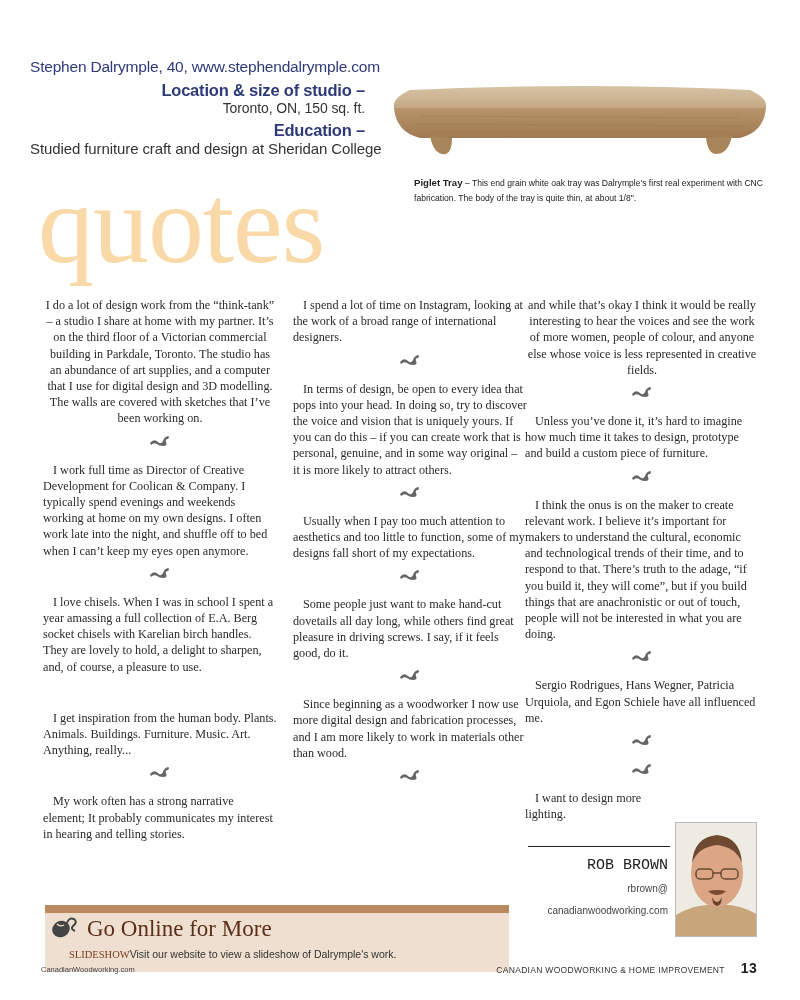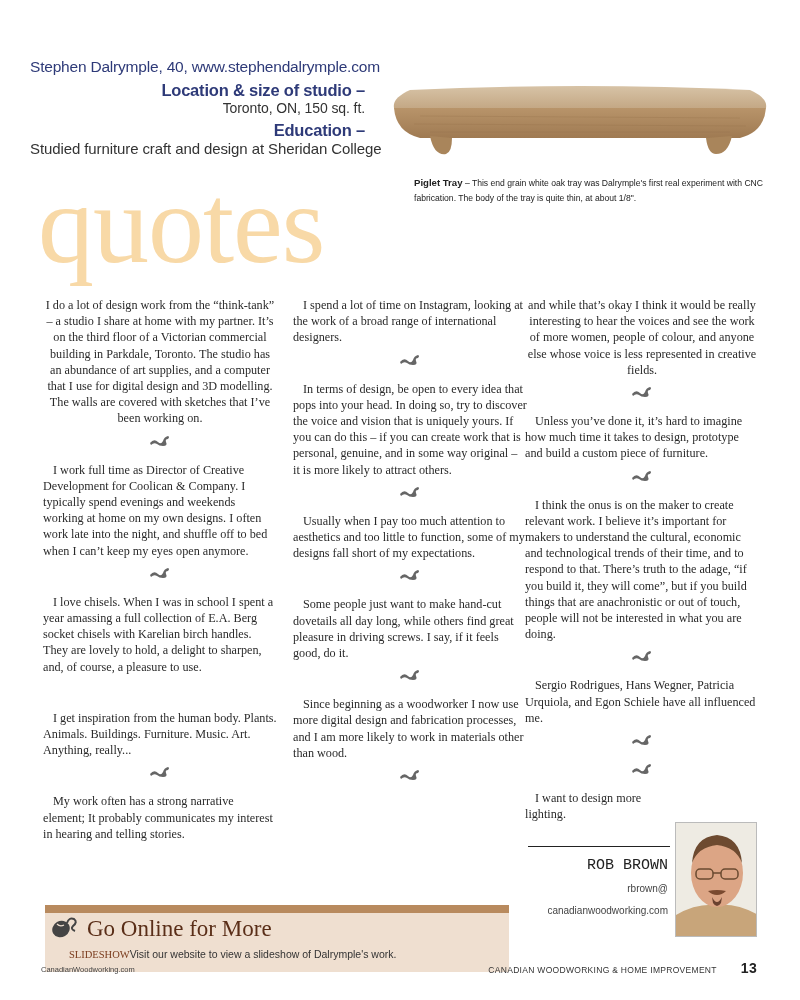--- a/index.html
+++ b/index.html
@@ -35,21 +35,21 @@
     .author-photo { position: absolute; left: 675px; top: 822px; width: 82px; height: 115px; border: 1px solid #bbb; background: #f0ede6; overflow: hidden; }
 
     .online-box { position: absolute; left: 45px; top: 869px; width: 464px; height: 67px; background: #efdfd0; margin-top: 36px; }
     .online-box .topbar { height: 8px; background: #b88a5e; }
     .online-box .head { display: flex; align-items: center; padding: 2px 0 0 6px; height: 30px; }
     .online-box .head-title { font-family: "Liberation Serif", serif; font-size: 23px; color: #5a2e18; margin-left: 4px; }
     .online-box .line { font-family: "Liberation Sans", sans-serif; font-size: 10.5px; color: #333; padding: 5px 0 0 24px; white-space: nowrap; }
     .online-box .line .tag { font-family: "Liberation Serif", serif; color: #7a3b1c; }
 
     .footer-left { position: absolute; left: 41px; top: 965px; font-family: "Liberation Sans", sans-serif; font-size: 7.5px; color: #444; }
-    .footer-right { position: absolute; right: 43px; top: 960px; font-family: "Liberation Sans", sans-serif; font-size: 8.5px; color: #333; letter-spacing: 0.3px; display: flex; align-items: baseline; gap: 24px; }
+    .footer-right { position: absolute; right: 43px; top: 960px; font-family: "Liberation Sans", sans-serif; font-size: 8.5px; color: #333; letter-spacing: 0.3px; display: flex; align-items: baseline; gap: 16px; }
     .footer-right .pagenum { font-size: 14px; font-weight: bold; color: #222; }
   </style>
 </head>
 <body>
 
 <div class="profile">
   <div class="name-line">Stephen Dalrymple, 40, www.stephendalrymple.com</div>
   <div class="label">Location &amp; size of studio –</div>
   <div class="value">Toronto, ON, 150 sq. ft.</div>
   <div class="label">Education –</div>

